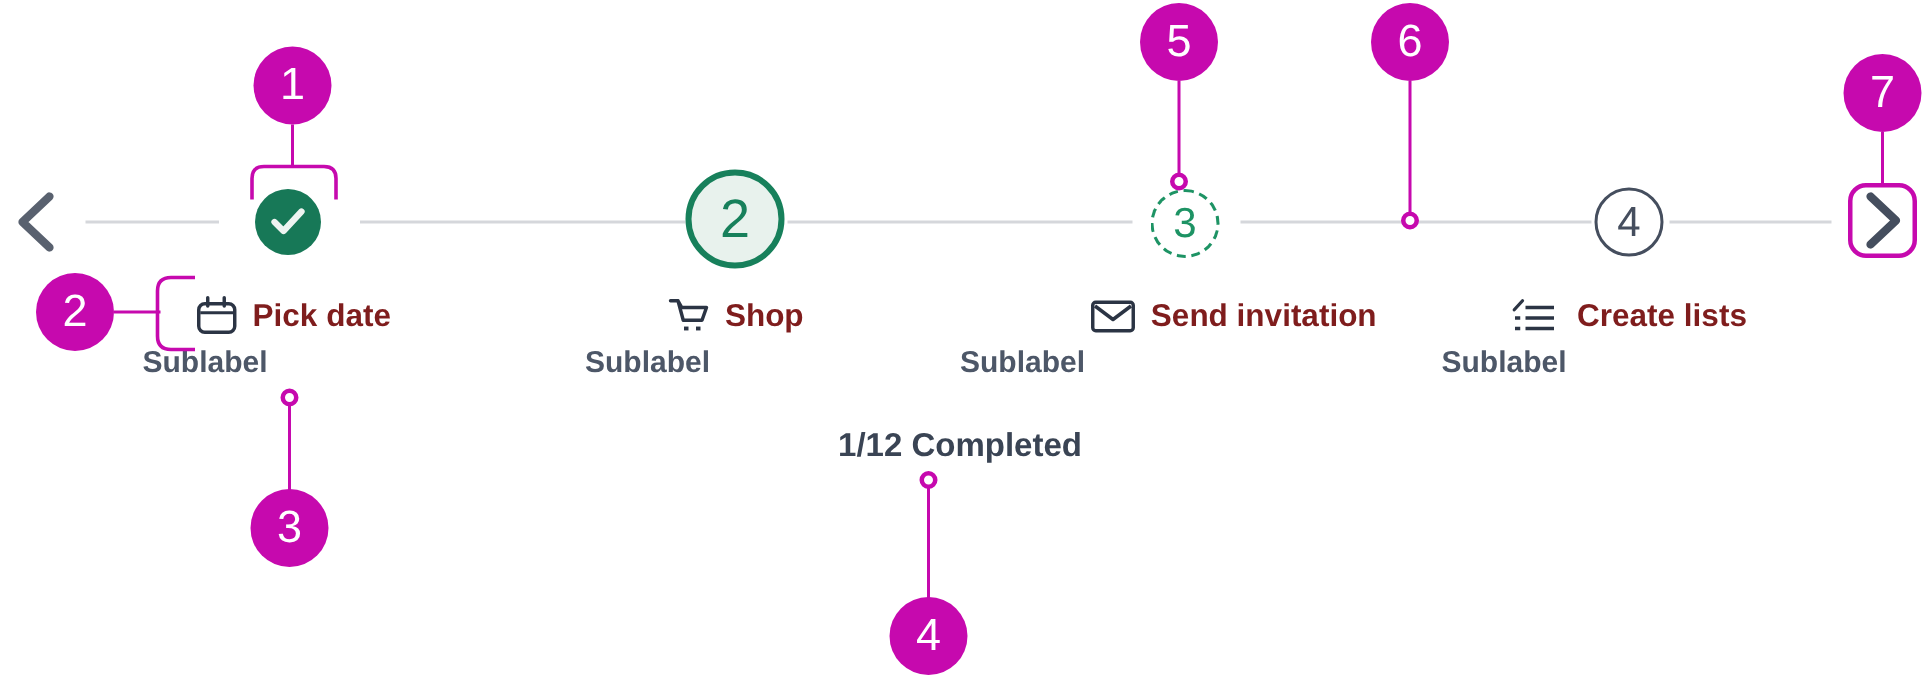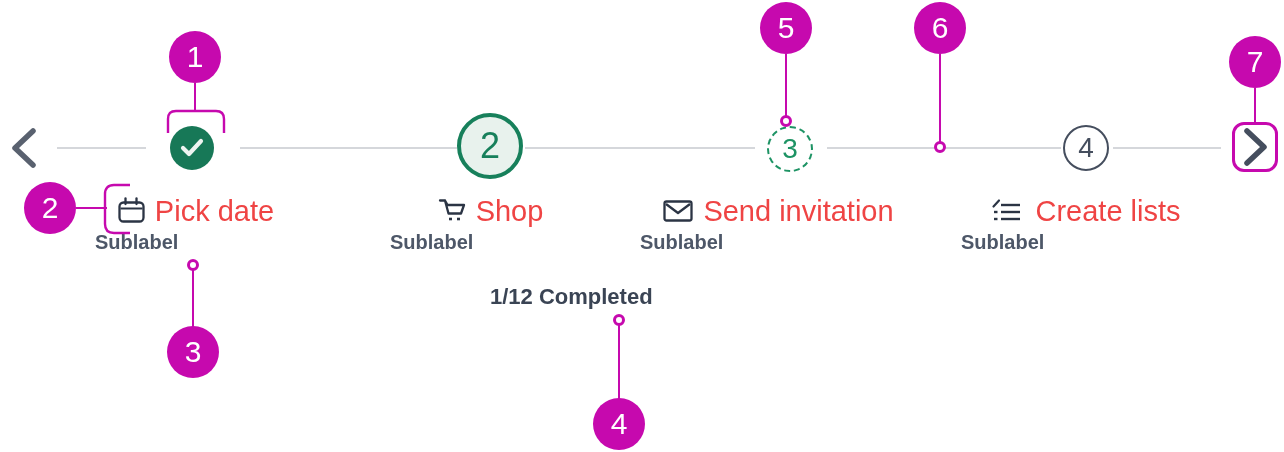--- a/index.html
+++ b/index.html
@@ -23,32 +23,32 @@
   
   .indicator{position:absolute; border-radius:50%; display:flex; align-items:center; justify-content:center; box-sizing:content-box; cursor:pointer;}
   .step1-ind{left:170px; top:126px; width:44px; height:44px; background:#177857;}
   .step2-ind{left:457px; top:113px; width:58px; height:58px; background:#e8f2ed; border:4px solid #17805b;
              color:#17805b; font-size:36px;}
   .step3-ind{left:767px; top:126px; width:42px; height:42px; border:2px dashed #1d9364; color:#1d9364; font-size:28px; background:#fff;}
   .step4-ind{left:1063px; top:125px; width:42px; height:42px; border:2px solid #454e5e; color:#454e5e; font-size:28px; background:#fff;}
 
   
   .step-label{position:absolute; top:192px; height:38px; display:flex; align-items:center; justify-content:center;
-              gap:9px; font-size:29px; color:#ef4444; cursor:pointer; white-space:nowrap;}
+              gap:9px; font-size:21px; color:#7f1d1d; cursor:pointer; white-space:nowrap;font-weight:bold;}
   .lbl1{left:95px;  width:200px;}
   .lbl2{left:390px; width:200px;text-align:center;}
-  .lbl3{left:628px; width:300px;}
+  .lbl3{left:672px; width:300px;}
   .lbl4{left:961px; width:250px;gap:12px;}
   .step-sublabel{position:absolute; top:231px; font-size:20px; font-weight:600; color:#4d5768; text-align:left;}
   .sub1{left:95px;  width:200px;}
   .sub2{left:390px; width:200px;}
   .sub3{left:640px; width:300px;}
   .sub4{left:961px; width:250px;}
 
-  .progress{position:absolute; left:490px; width:300px; top:284px; 
+  .progress{position:absolute; left:490px; width:300px; top:284px; text-align:center;
             font-size:22px; font-weight:600; color:#3a4454;}
 
   
   .anno{position:absolute; width:52px; height:52px; border-radius:50%; background:#c609ae;
         color:#ffffff; font-size:30px; font-weight:300; display:flex; align-items:center; justify-content:center;}
   .an1{left:169px; top:31px;}
   .an2{left:24px;  top:182px;}
   .an3{left:167px; top:326px;}
   .an4{left:593px; top:398px;}
   .an5{left:760px; top:2px;}

